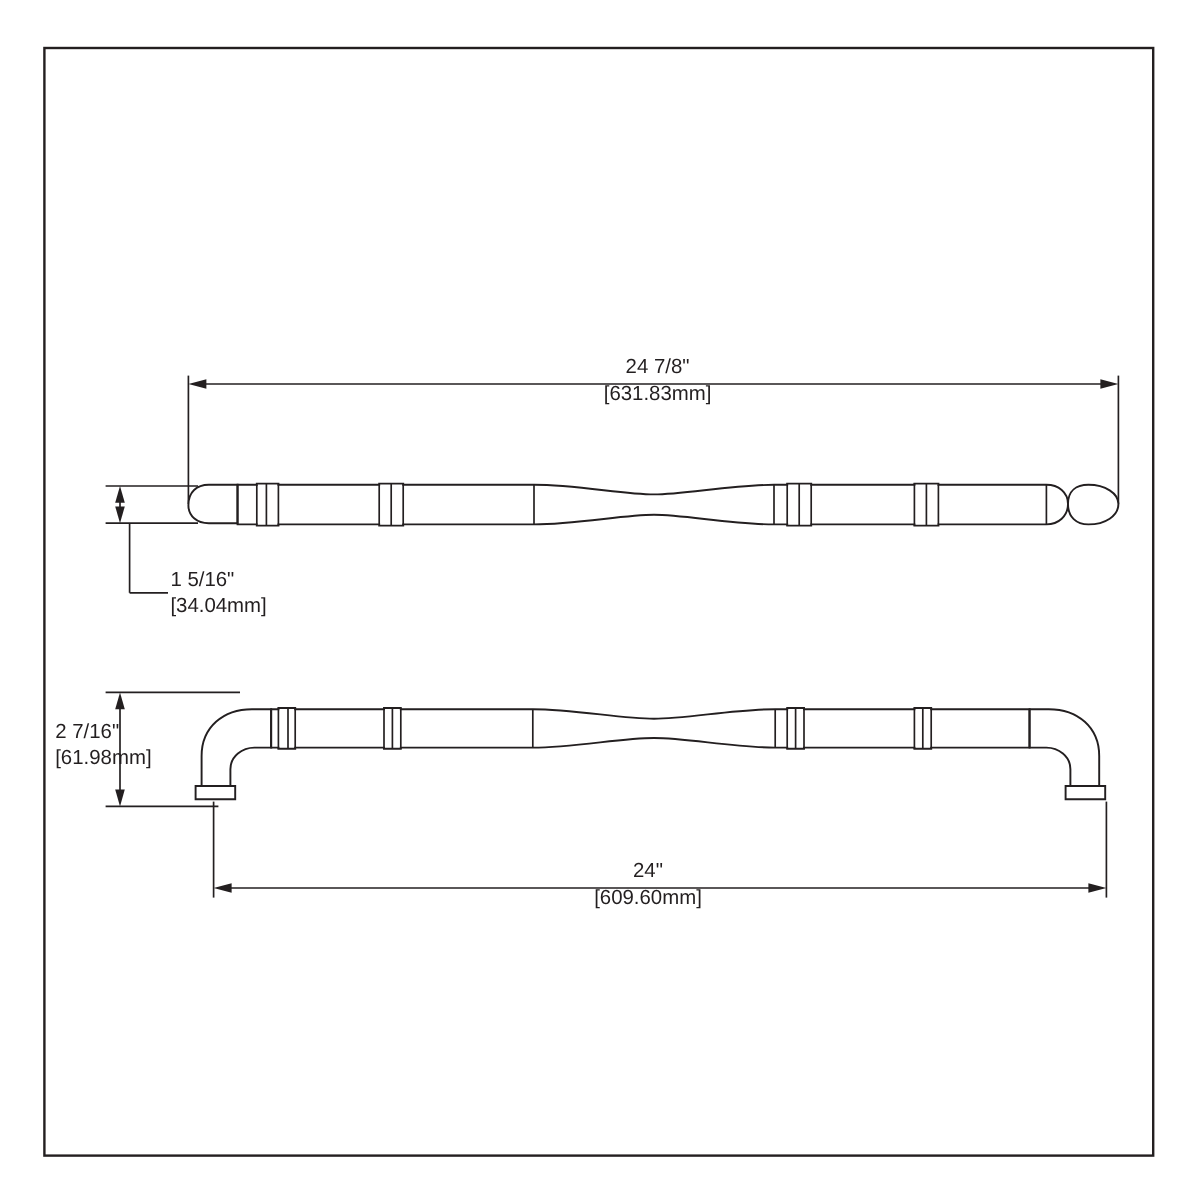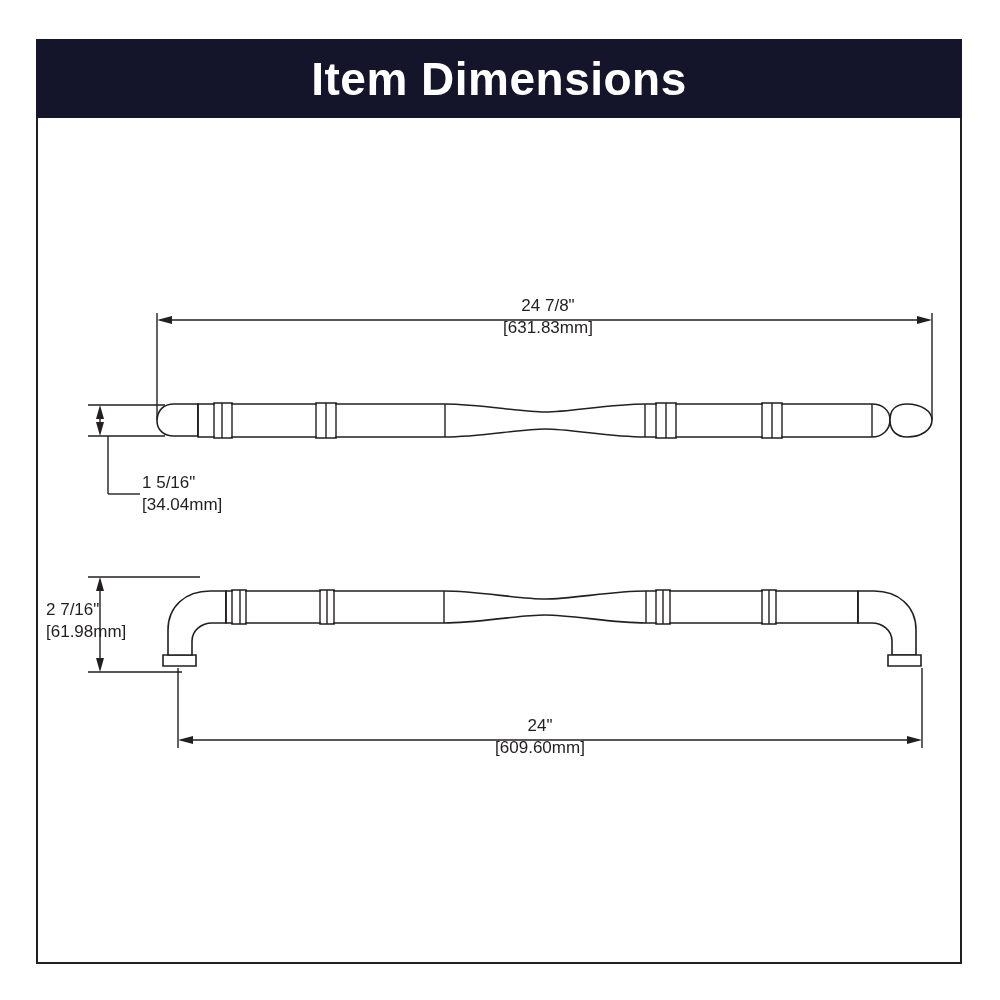--- a/index.html
+++ b/index.html
@@ -71,23 +71,20 @@
     display: block;
   }
 </style>
 </head>
 <body>
 
 <div id="page">
 
   <div id="frame"></div>
 
-  <div id="title-bar">
-    <div id="title-text">Item Dimensions</div>
-  </div>
 
   <svg id="drawing" viewBox="0 0 1000 1000">
     <g stroke="#231f20" fill="none" stroke-width="1.4">
 
       <line x1="157" y1="313" x2="157" y2="420"></line>
       <line x1="932" y1="313" x2="932" y2="420"></line>
 
       <line x1="160" y1="320" x2="929" y2="320"></line>
       <polygon points="157,320 172,316 172,324" fill="#231f20" stroke="none"></polygon>
       <polygon points="932,320 917,316 917,324" fill="#231f20" stroke="none"></polygon>

